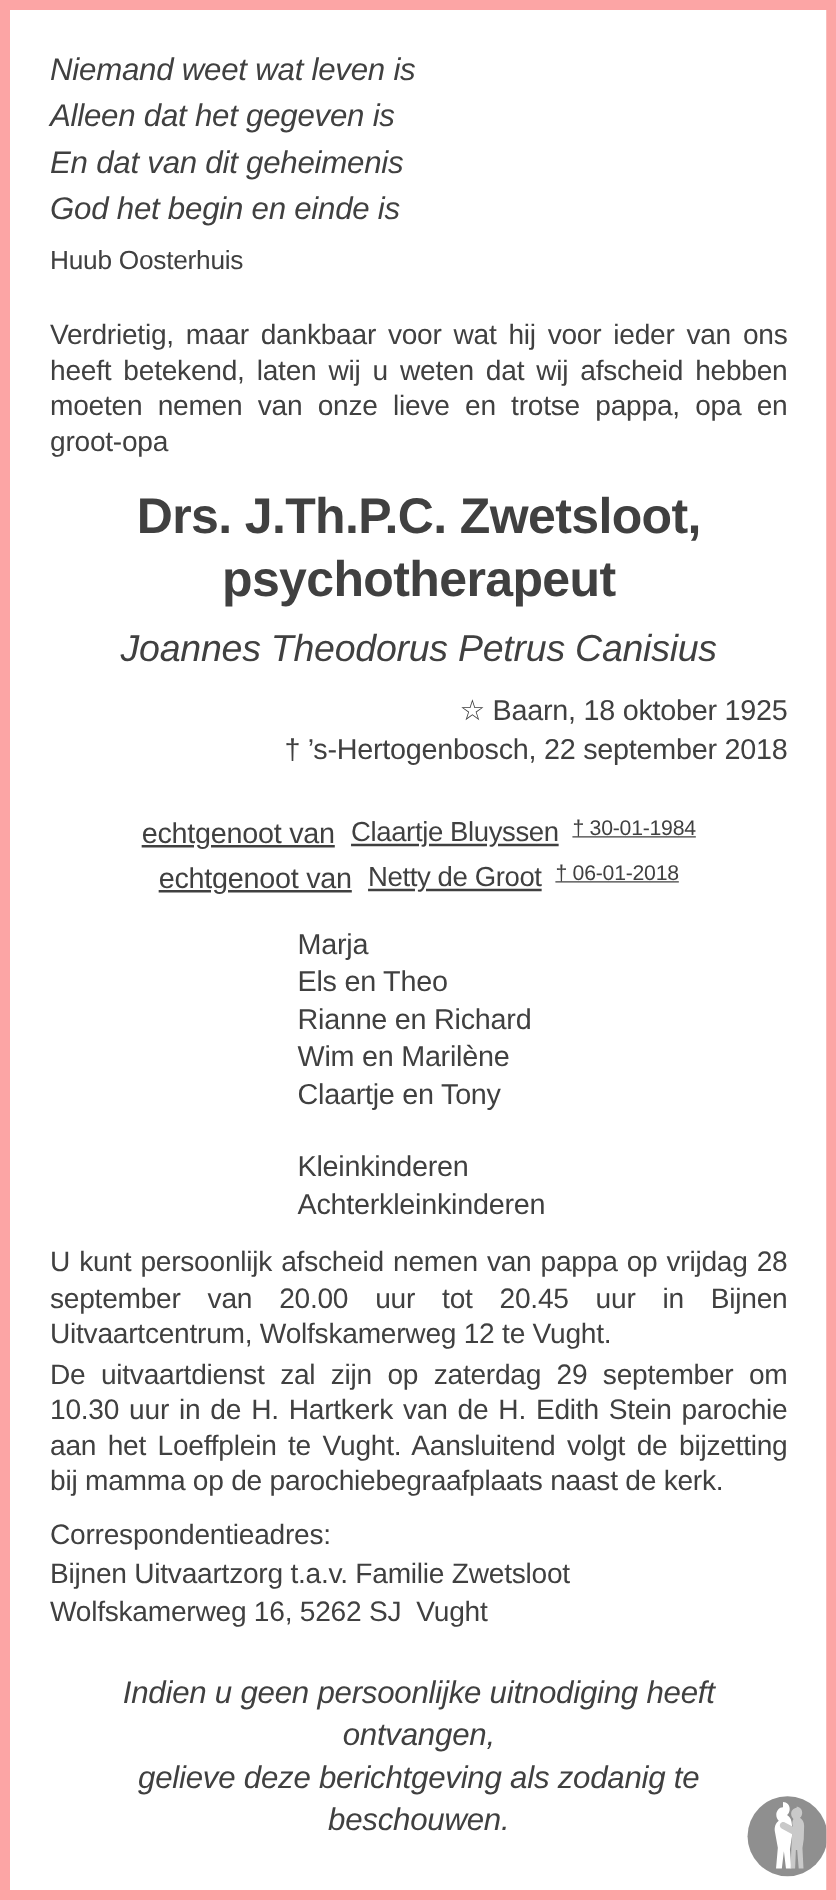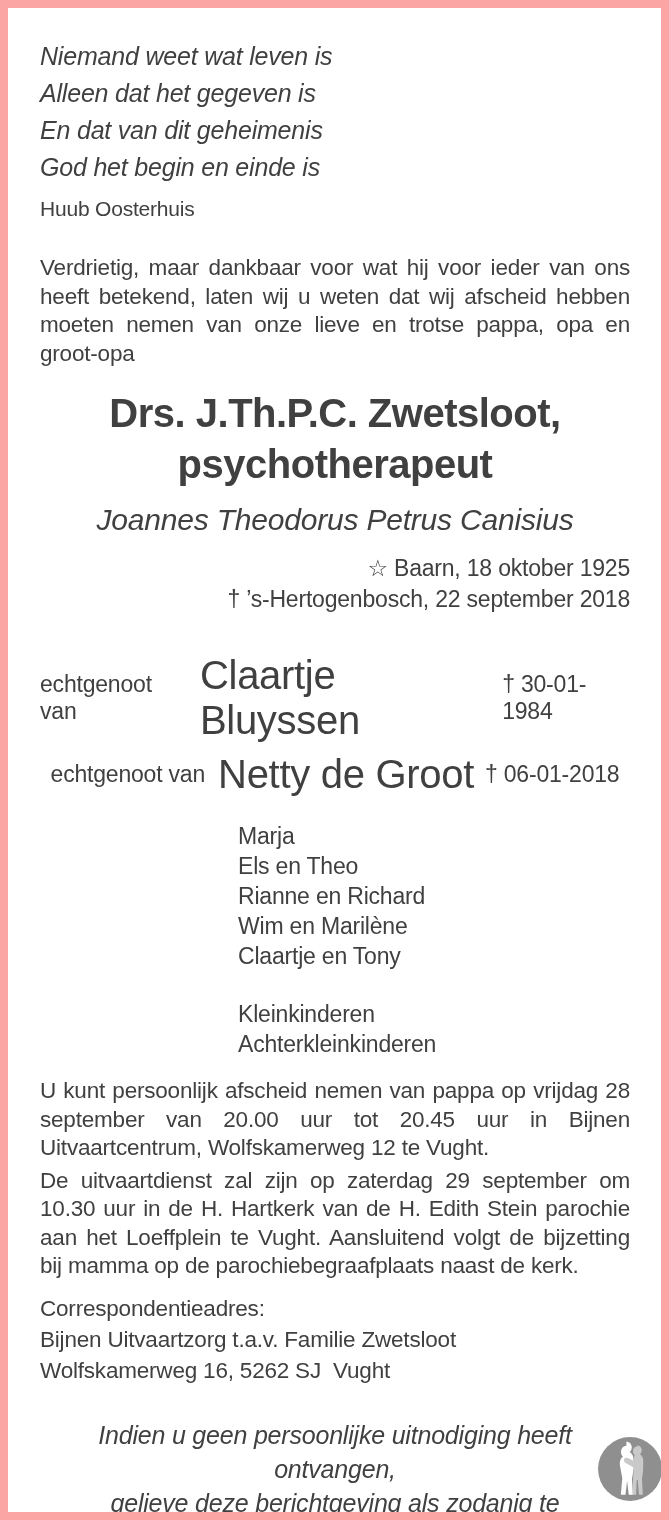--- a/index.html
+++ b/index.html
@@ -44,27 +44,28 @@
     line-height: 38px;
     margin-top: 11px;
     text-align: center;
   }
   .dates { margin-top: 14px; text-align: right; font-size: 23px; line-height: 31px; }
   .date-symbol { display: inline-block; margin-right: 6px; }
   
   .spouse-row {
     display: flex;
     justify-content: center;
-    align-items: center;
+    align-items: flex-start;
     margin-top: 9px;
+    text-decoration: underline;
   }
   .spouse-row.first { margin-top: 38px; }
   .spouse-prefix { font-size: 23px; }
-  .spouse-name { font-size: 40px; margin-left: 13px; letter-spacing: -0.3px; }
-  .spouse-date { font-size: 23px; margin-left: 11px; }
+  .spouse-name { font-size: 22px; margin-left: 13px; letter-spacing: -0.3px; }
+  .spouse-date { font-size: 17px; margin-left: 11px; }
   
   .names-list { margin-top: 24px; margin-left: 198px; font-size: 23px; line-height: 30px; }
   .descendants { margin-top: 28px; margin-left: 198px; font-size: 23px; line-height: 30px; }
   
   .para-visit { margin-top: 18px; }
   .para-service { margin-top: 4px; }
   
   .correspondence { margin-top: 12px; font-size: 22.5px; line-height: 31px; }
   
   .closing {

